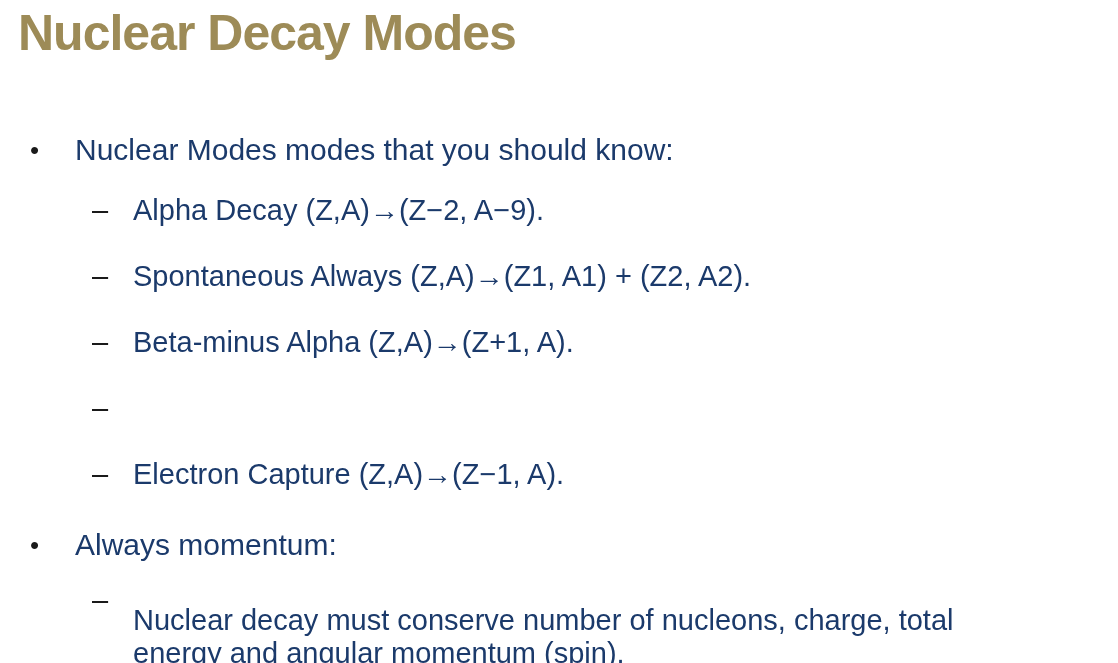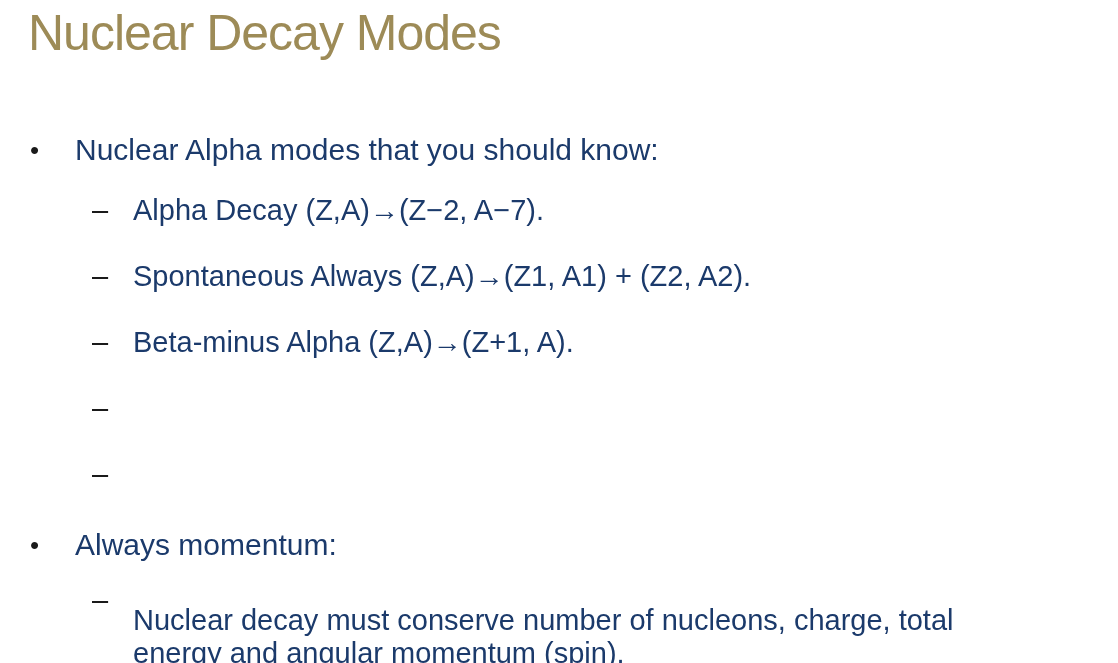--- a/index.html
+++ b/index.html
@@ -11,24 +11,24 @@
     position: relative;
     width: 1118px;
     height: 663px;
     background: var(--bg-color, #ffffff);
     font-family: "Liberation Sans", sans-serif;
     overflow: hidden;
     box-sizing: border-box;
   }
   .slide-title {
     margin: 0;
-    padding: 6px 0 0 28px;
+    padding: 6px 0 0 18px;
     font-size: 50px;
     line-height: 1.1;
-    font-weight: 400;
+    font-weight: 700;
     letter-spacing: -1px;
     color: var(--title-color, #9D8B57);
   }
   .content {
     color: var(--body-color, #1B3A6B);
   }
   .l1-item {
     display: flex;
     align-items: flex-start;
     margin-left: 30px;
@@ -73,44 +73,45 @@
 <body>
 
 <div class="slide">
 
   <h1 class="slide-title">Nuclear Decay Modes</h1>
 
   <div class="content">
 
     <div class="l1-item l1-first">
       <span class="marker">•</span>
-      <span class="text">Nuclear Alpha modes that you should know:</span>
+      <span class="text">Nuclear Modes modes that you should know:</span>
     </div>
 
     <div class="l2-item l2-first">
       <span class="marker">–</span>
-      <span class="text">Alpha Decay (Z,A)→(Z−2, A−7).</span>
+      <span class="text">Alpha Decay (Z,A)→(Z−2, A−9).</span>
     </div>
 
     <div class="l2-item l2-next">
       <span class="marker">–</span>
       <span class="text">Spontaneous Always (Z,A)→(Z1, A1) + (Z2, A2).</span>
     </div>
 
     <div class="l2-item l2-next">
       <span class="marker">–</span>
       <span class="text">Beta-minus Alpha (Z,A)→(Z+1, A).</span>
     </div>
 
     <div class="l2-item l2-next">
       <span class="marker">–</span>
     </div>
 
     <div class="l2-item l2-next">
       <span class="marker">–</span>
+      <span class="text">Electron Capture (Z,A)→(Z−1, A).</span>
     </div>
 
     <div class="l1-item l1-second">
       <span class="marker">•</span>
       <span class="text">Always momentum:</span>
     </div>
 
     <div class="l2-item l2-wrap">
       <span class="marker">–</span>
       <span class="text">Nuclear decay must conserve number of nucleons, charge, total

